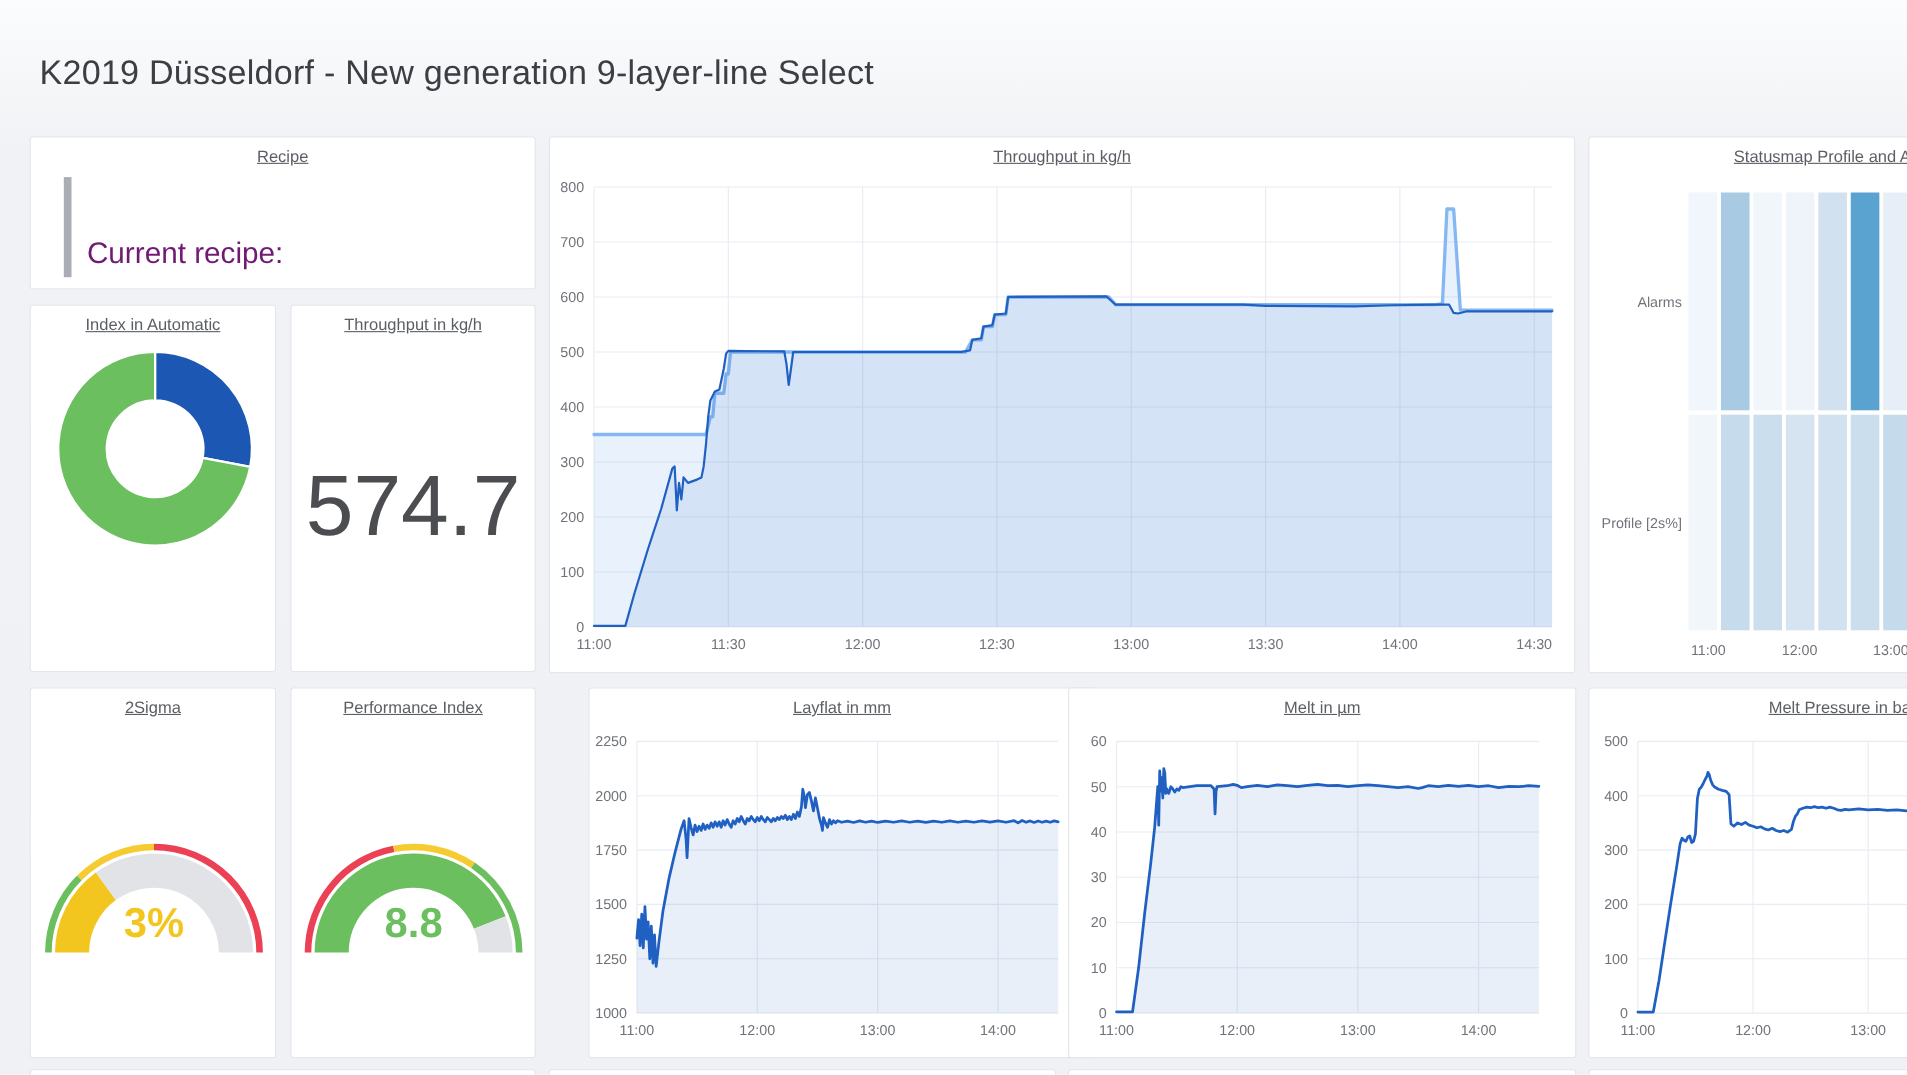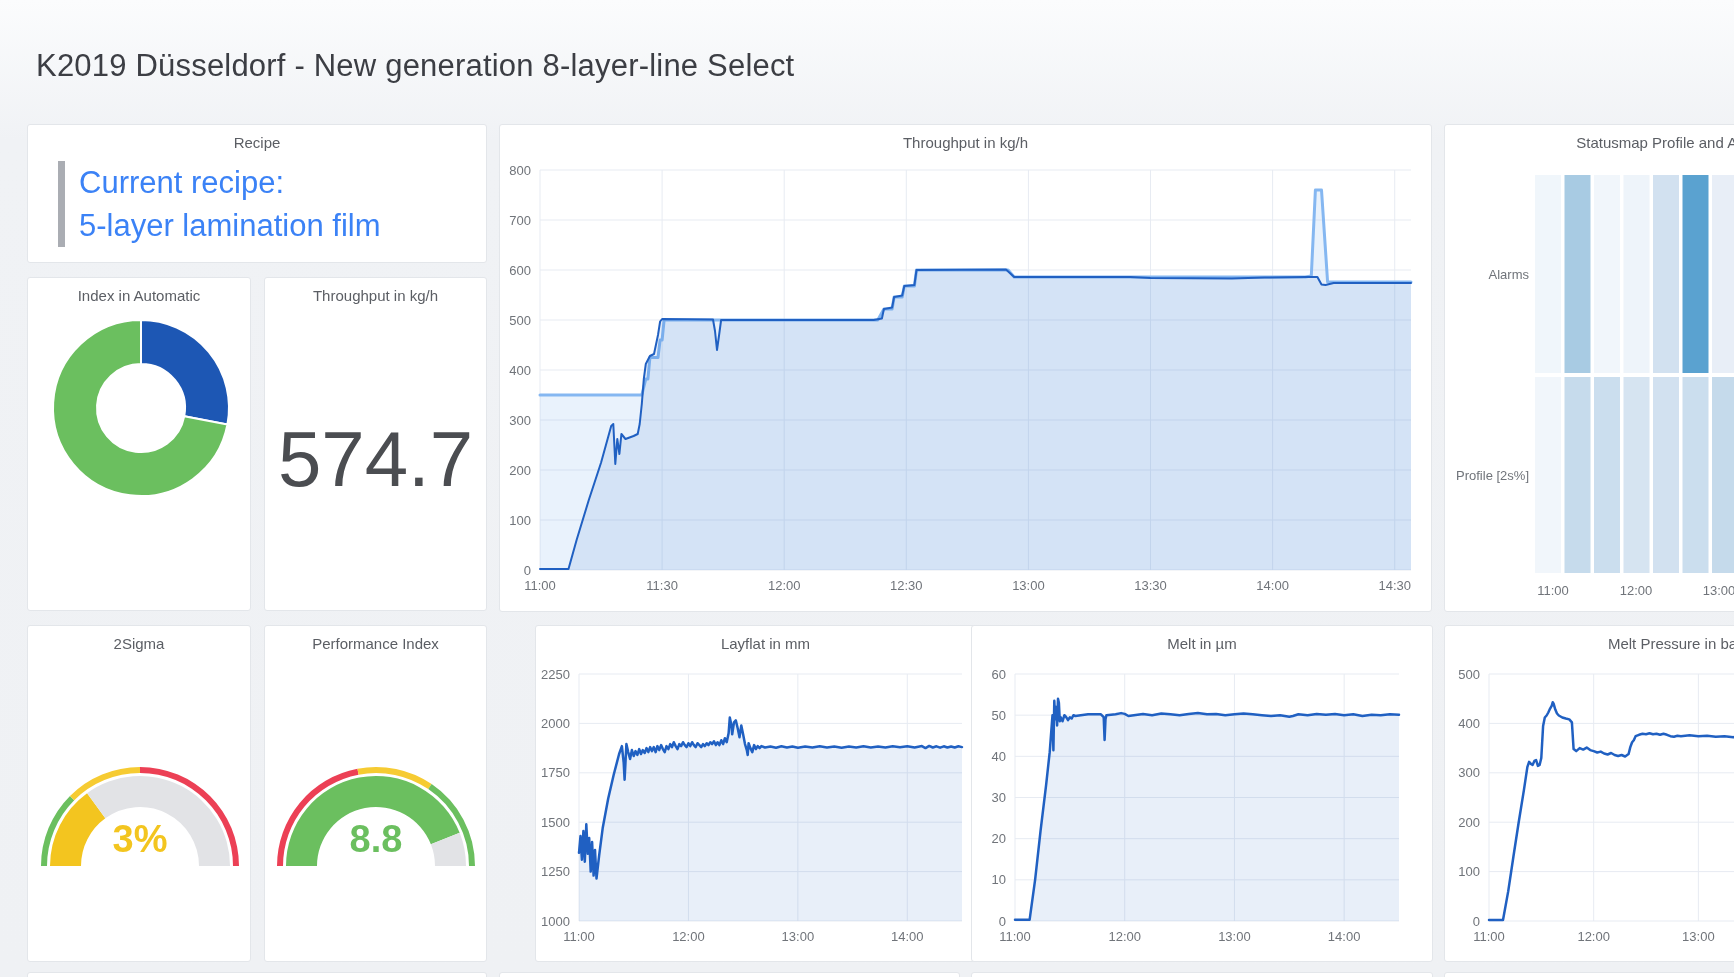--- a/index.html
+++ b/index.html
@@ -11,48 +11,47 @@
   .page-title{
     position:absolute;left:36px;top:48px;margin:0;
     font-size:31px;font-weight:400;color:#3c3e44;letter-spacing:.2px;
   }
   .panel{
     position:absolute;background:#ffffff;border:1px solid #e3e6ea;
     border-radius:3px;box-sizing:border-box;
   }
   .panel-title{
     position:absolute;top:9px;left:0;right:0;text-align:center;
-    font-size:15px;color:#5b5e64;white-space:nowrap;
+    font-size:15px;color:#5b5e64;white-space:nowrap;text-decoration:underline;
   }
   .chart{position:absolute;left:0;top:0;right:0;bottom:0;}
   svg{display:block;}
   text{font-family:"Liberation Sans",sans-serif;}
   .ax{font-size:13px;fill:#70747a;}
   .gauge-val{font-size:38px;font-weight:bold;}
   .recipe-body{position:absolute;left:30px;top:36px;display:flex;}
   .recipe-bar{width:7px;background:#aaadb3;margin-right:14px;}
-  .recipe-lines{font-size:31px;color:#3b82f6;line-height:43px;}
+  .recipe-lines{font-size:27px;color:#701a75;line-height:43px;margin-top:48px;}
   .stat-value{
     position:absolute;left:0;right:0;top:136px;text-align:center;
     font-size:78px;font-weight:400;color:#4b4d51;
   }
   .sliver{position:absolute;height:12px;background:#ffffff;border:1px solid #e3e6ea;border-radius:3px;box-sizing:border-box;}
 </style>
 </head>
 <body>
 
-<h1 class="page-title">K2019 Düsseldorf - New generation 8-layer-line Select</h1>
+<h1 class="page-title">K2019 Düsseldorf - New generation 9-layer-line Select</h1>
 
 <div class="panel" style="left:27px;top:124px;width:460px;height:139px;">
   <div class="panel-title">Recipe</div>
   <div class="recipe-body">
     <div class="recipe-bar"></div>
     <div class="recipe-lines">
       <div>Current recipe:</div>
-      <div>5-layer lamination film</div>
     </div>
   </div>
 </div>
 
 <div class="panel" style="left:27px;top:277px;width:224px;height:334px;">
   <div class="panel-title">Index in Automatic</div>
   <div class="chart">
       <svg width="224" height="334" viewBox="0 0 224 334">
         <path d="M113.00 42.00A88 88 0 0 1 199.44 146.49L156.22 138.24A44 44 0 0 0 113.00 86.00Z" fill="#1d57b4" stroke="#ffffff" stroke-width="2"></path>
         <path d="M199.44 146.49A88 88 0 1 1 113.00 42.00L113.00 86.00A44 44 0 1 0 156.22 138.24Z" fill="#6bbf5f" stroke="#ffffff" stroke-width="2"></path>

